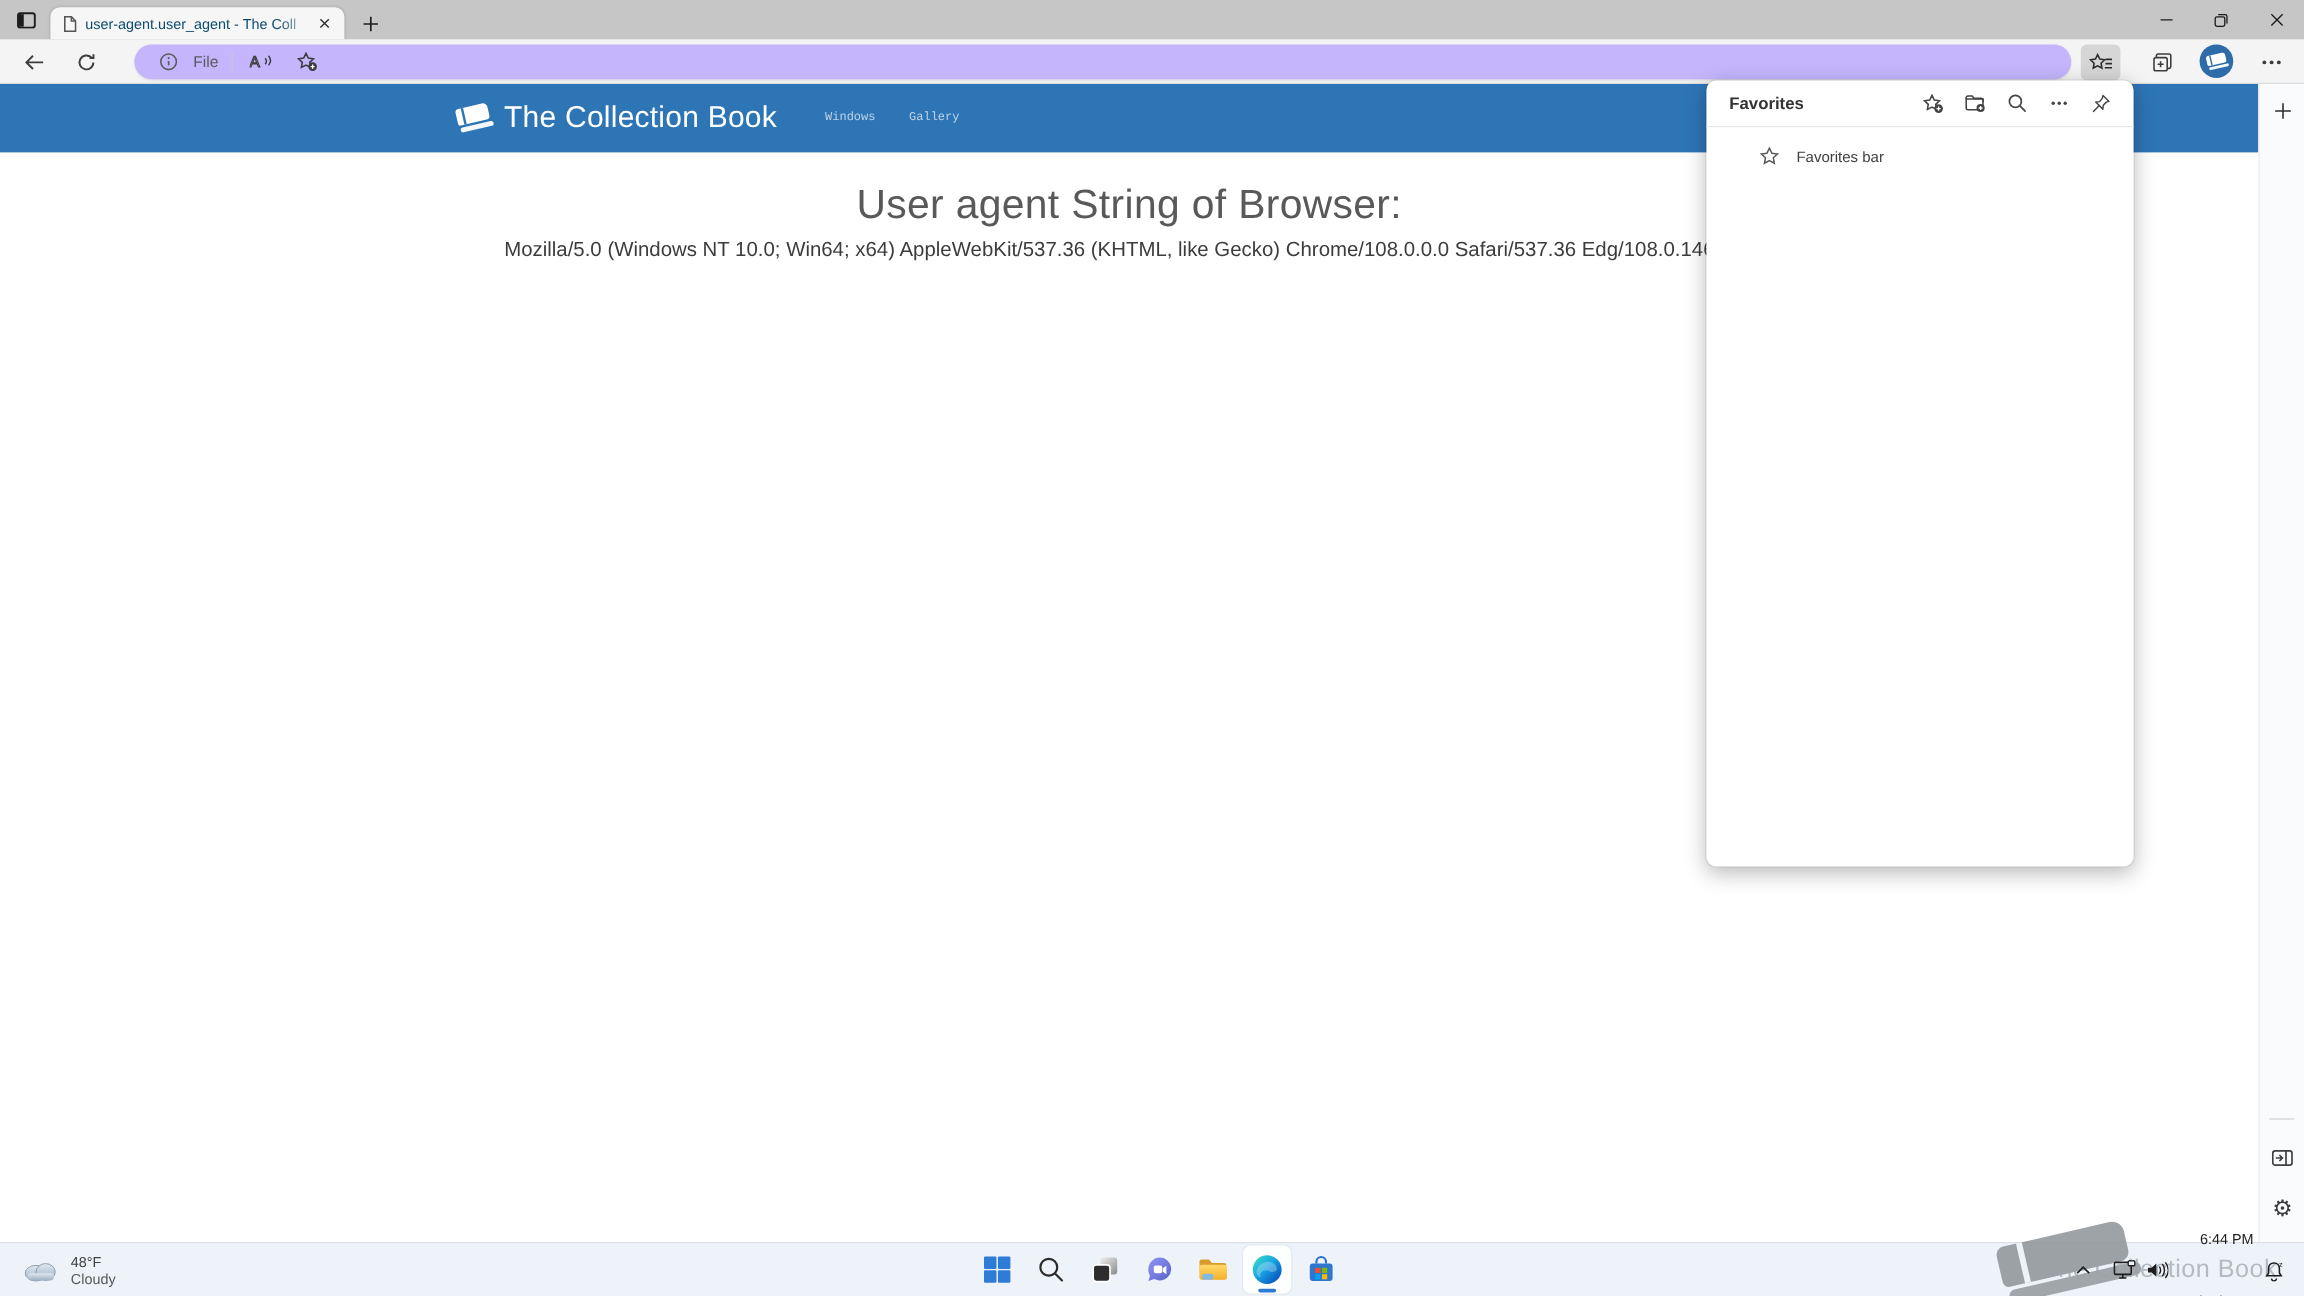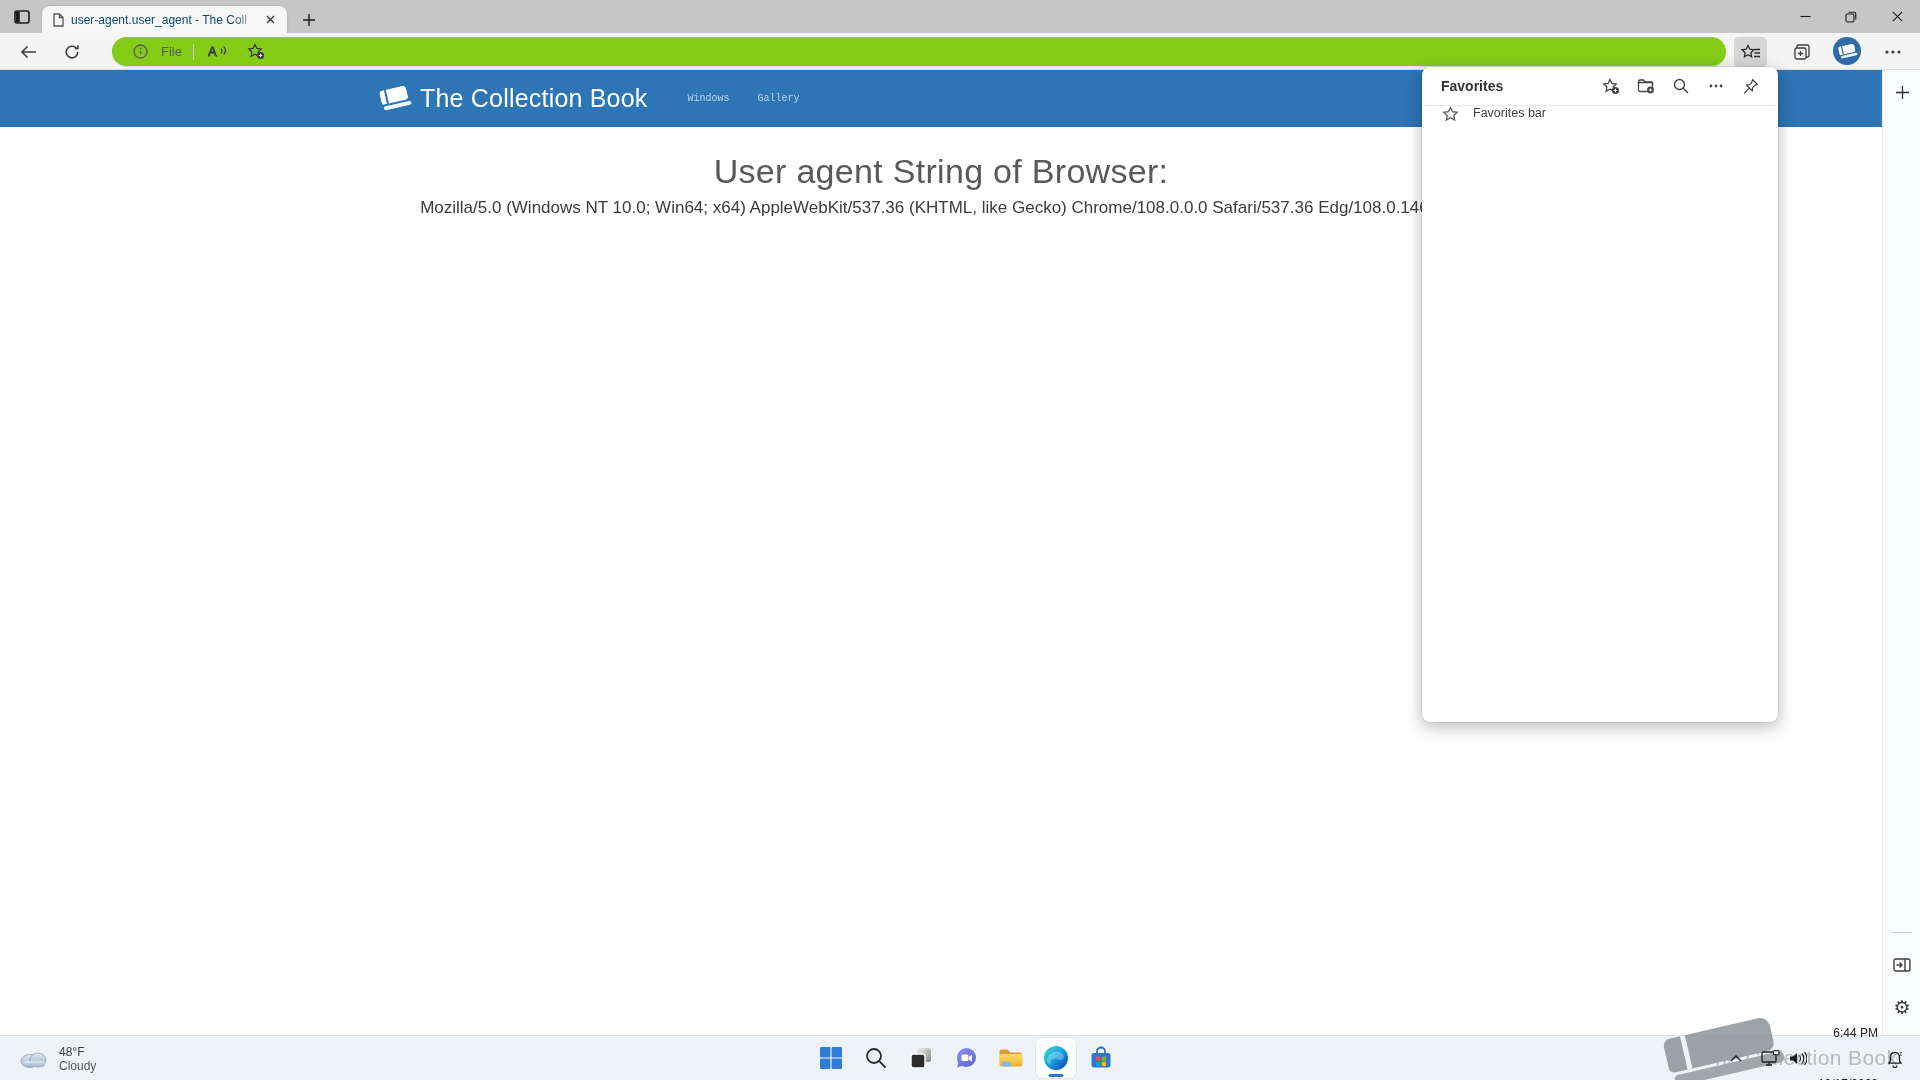--- a/index.html
+++ b/index.html
@@ -13,21 +13,21 @@
   .tab { position:absolute; left:42px; top:6px; width:245px; height:27px; background:#f6f6f6; border-radius:8px 8px 0 0; display:flex; align-items:center; padding:0 8px 0 10px; box-shadow:0 0 3px rgba(0,0,0,.15); }
   .tab-title { flex:1; margin-left:7px; font-size:12px; color:#0c4a6e; white-space:nowrap; overflow:hidden; -webkit-mask-image:linear-gradient(90deg,#000 84%,transparent); mask-image:linear-gradient(90deg,#000 84%,transparent); }
   .tab-close { width:17px; height:17px; display:flex; align-items:center; justify-content:center; border-radius:4px; }
   .newtab { position:absolute; left:297px; top:8px; width:24px; height:24px; display:flex; align-items:center; justify-content:center; border-radius:5px; }
   .win-controls { position:absolute; right:0; top:0; height:33px; display:flex; }
   .win-btn { width:46px; height:33px; display:flex; align-items:center; justify-content:center; }
 
   
   .toolbar { position:absolute; left:0; top:33px; width:1920px; height:37px; background:#f4f4f4; border-bottom:1px solid #dcdcdc; }
   .tb-btn { position:absolute; top:3px; width:31px; height:31px; display:flex; align-items:center; justify-content:center; border-radius:5px; color:#3c3c3c; }
-  .addr { position:absolute; left:112px; top:4px; width:1614px; height:29px; background:#84cc16; border-radius:15px; box-shadow:0 1px 2px rgba(0,0,0,.1); display:flex; align-items:center; padding:0 14px 0 15px; }
+  .addr { position:absolute; left:112px; top:4px; width:1614px; height:29px; background:#c4b5fd; border-radius:15px; box-shadow:0 1px 2px rgba(0,0,0,.1); display:flex; align-items:center; padding:0 14px 0 15px; }
   .addr-scheme { margin-left:8px; font-size:13px; color:#5a5a5a; }
   .addr-div { width:1px; height:16px; background:#c9c9c9; margin:0 11px; }
   .addr-url { font-size:14px; color:#1f1f1f; flex:1; }
   .addr-ic { width:26px; height:26px; display:flex; align-items:center; justify-content:center; color:#3c3c3c; border-radius:5px; }
   .fav-btn-active { position:absolute; left:1734px; top:4px; width:33px; height:30px; background:#d6d6d6; border-radius:5px; display:flex; align-items:center; justify-content:center; color:#2e2e2e; }
   .collections-btn { left:1786px; }
   .avatar-btn { position:absolute; left:1833px; top:4px; width:28px; height:28px; border-radius:50%; background:#2d6ca8; display:flex; align-items:center; justify-content:center; --book-bg:#2d6ca8; }
   .more-btn { left:1877px; }
 
   
@@ -55,21 +55,21 @@
   .sb-div { position:absolute; left:8px; top:862px; width:21px; height:1px; background:#cfcfcf; }
   .gear-glyph { font-size:19px; color:#3f3f3f; font-family:"DejaVu Sans", sans-serif; }
 
   
   .fav-panel { position:absolute; left:1422px; top:67px; width:356px; height:655px; background:#fff; border-radius:8px; box-shadow:0 5px 18px rgba(0,0,0,.28), 0 0 0 1px rgba(0,0,0,.06); z-index:60; }
   .fp-head { height:38px; display:flex; align-items:center; padding:0 18px 0 19px; }
   .fp-title { font-size:14px; font-weight:700; color:#333; flex:1; }
   .fp-icons { display:flex; gap:17px; align-items:center; color:#444; }
   .fp-ic { width:18px; height:18px; display:flex; align-items:center; justify-content:center; }
   .fp-divider { height:1px; background:#e8e8e8; }
-  .fp-item { height:32px; display:flex; align-items:flex-start; padding-left:20px; }
+  .fp-item { height:32px; display:flex; align-items:flex-end; padding-left:44px; }
   .fp-item-label { margin-left:14px; font-size:12.5px; color:#3e3e3e; }
 
   
   .taskbar { position:absolute; left:0; top:1035px; width:1920px; height:45px; background:#eef3f9; border-top:1px solid rgba(0,0,0,.07); }
   .weather { position:absolute; left:10px; top:0; height:45px; display:flex; align-items:center; gap:9px; padding:0 8px; border-radius:5px; }
   .weather-text { font-size:12px; color:#404040; line-height:14px; }
   .weather-cond { color:#585858; }
   .apps { position:absolute; left:966px; top:2px; transform:translateX(-50%); display:flex; gap:5px; z-index:2; }
   .app-btn { width:40px; height:40px; display:flex; align-items:center; justify-content:center; border-radius:6px; position:relative; }
   .app-btn.active { background:rgba(255,255,255,.85); box-shadow:0 0 0 1px rgba(0,0,0,.05); }

